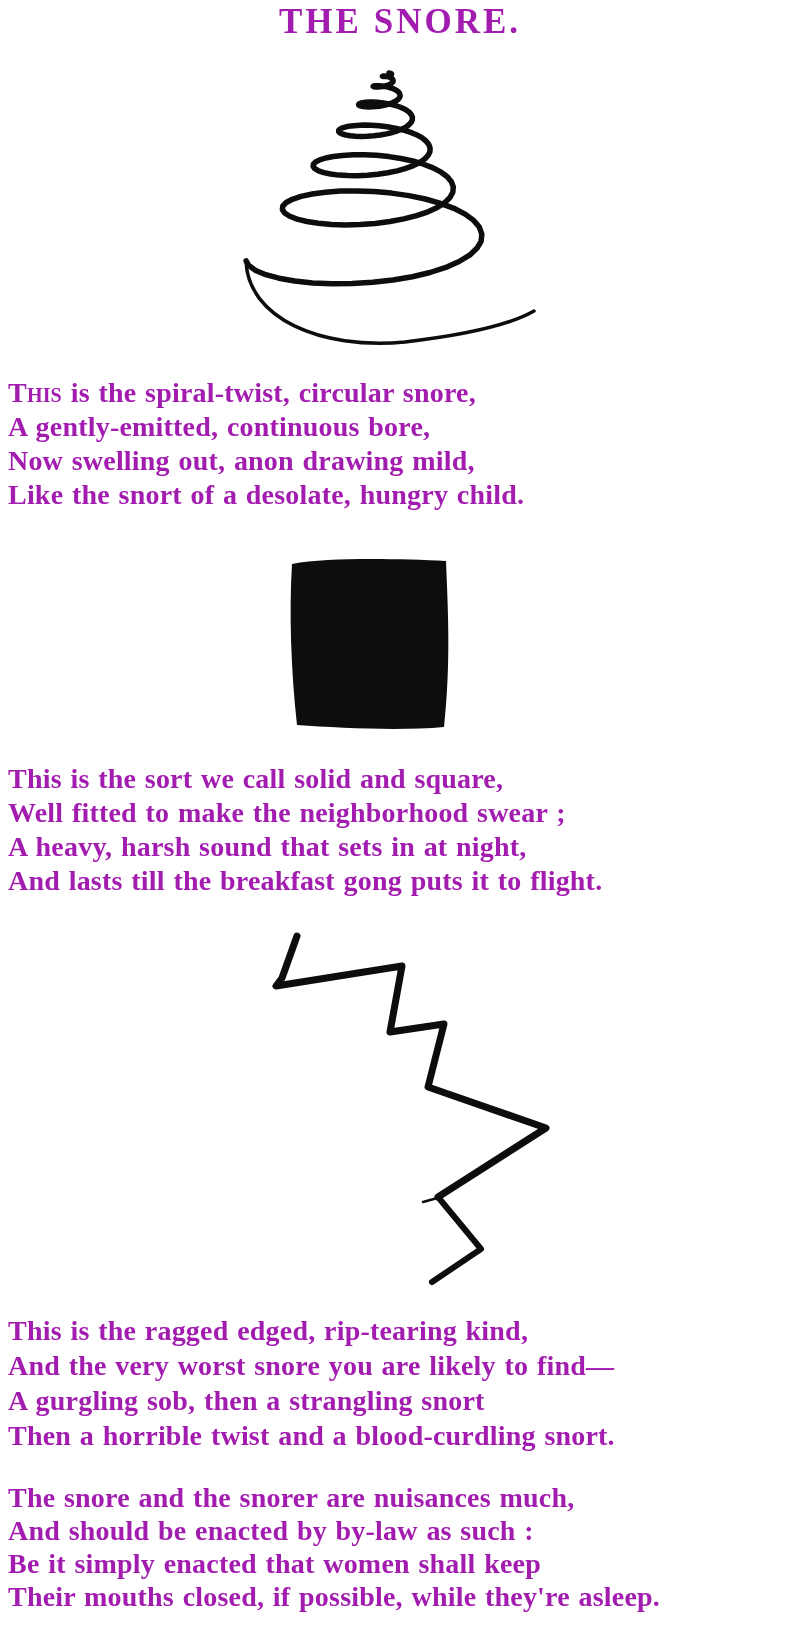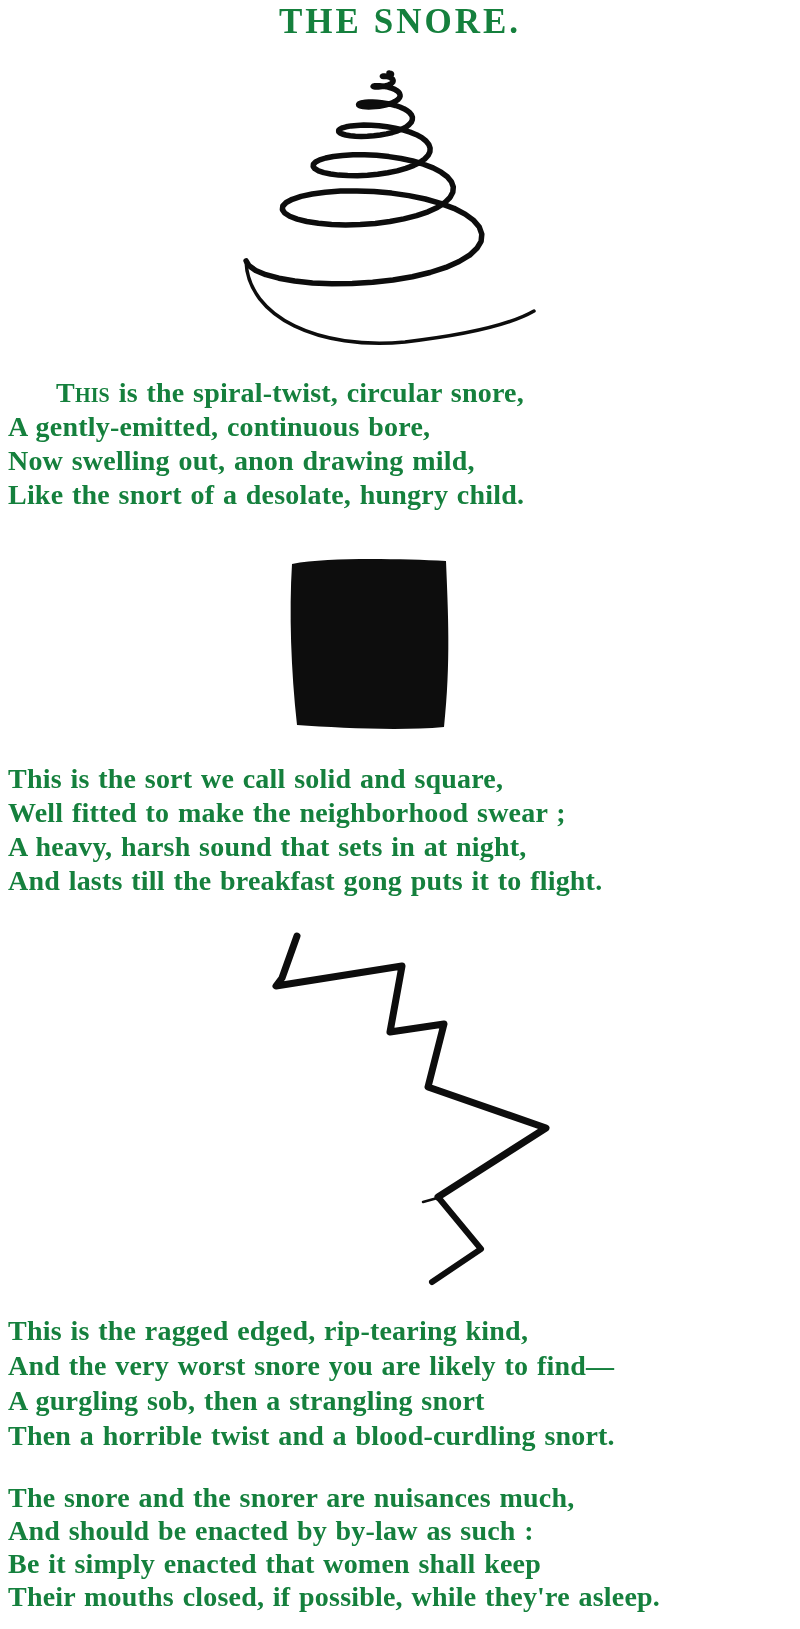--- a/index.html
+++ b/index.html
@@ -1,21 +1,21 @@
 <!DOCTYPE html>
 <html><head>
 <meta charset="utf-8">
 <style>
   html, body { margin: 0; padding: 0; background: #ffffff; }
   .page {
     position: relative;
     width: 800px;
     height: 1629px;
     background: #ffffff;
-    color: #15803d;
+    color: #a21caf;
     font-family: "Liberation Serif", serif;
     font-weight: 700;
     overflow: hidden;
   }
   .title {
     position: absolute;
     top: 2px;
     left: 0;
     width: 100%;
     margin: 0;
@@ -33,21 +33,21 @@
     left: 8px;
     font-size: 28px;
     letter-spacing: 0.2px;
     word-spacing: 1.5px;
   }
   .stanza p { margin: 0; white-space: nowrap; }
   #stanza-1 { top: 376px; line-height: 34px; }
   #stanza-2 { top: 762px; line-height: 34px; }
   #stanza-3 { top: 1313px; line-height: 35px; }
   #stanza-4 { top: 1481px; line-height: 33px; }
-  .sc { font-variant: small-caps; margin-left: 48px; }
+  .sc { font-variant: small-caps; }
   svg { display: block; width: 100%; height: 100%; }
   .ink-stroke { fill: none; stroke: #0d0d0d; stroke-linecap: round; stroke-linejoin: round; }
 </style>
 </head>
 <body>
 
 <main class="page">
 
   <h1 class="title">THE SNORE.</h1>
 

